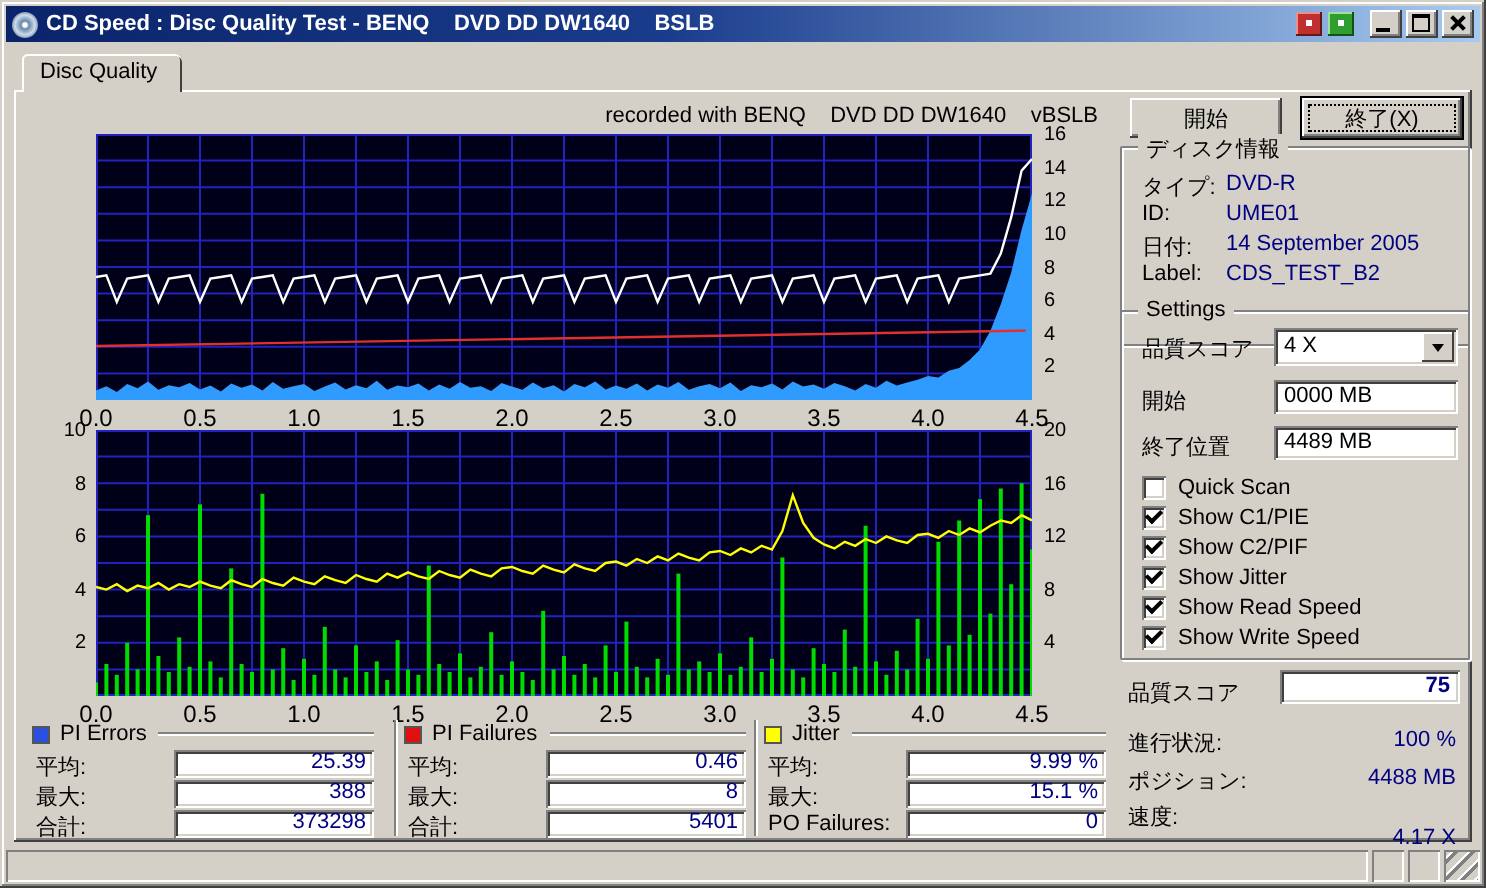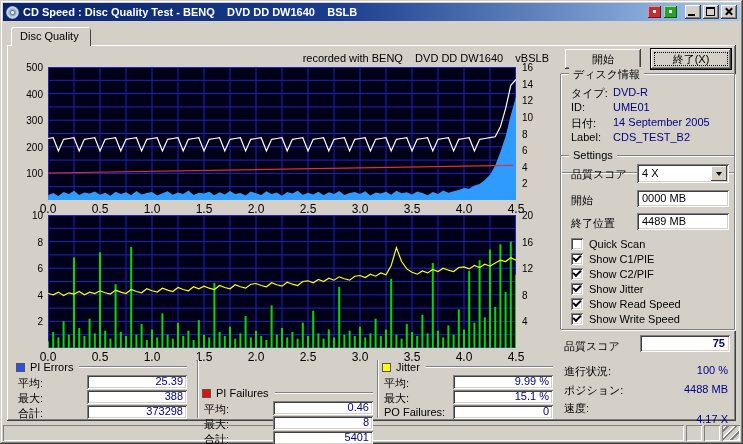--- a/index.html
+++ b/index.html
@@ -111,27 +111,20 @@
   </div>
 
   <div class="tabpage"></div>
   <div class="tab"><span>Disc Quality</span></div>
 
   <div class="chart-header">recorded with BENQ    DVD DD DW1640    vBSLB</div>
 
   <button class="btn" style="left:565px;top:49px;width:76px;">開始</button>
   <button class="btn default" style="left:651px;top:49px;width:80px;">終了(X)</button>
 
-  <div class="ylabels" id="yl1" style="left:16px;top:67px;width:30px;height:133px;">
-      <span class="tick" style="top:-5px">500</span>
-      <span class="tick" style="top:22px">400</span>
-      <span class="tick" style="top:48px">300</span>
-      <span class="tick" style="top:75px">200</span>
-      <span class="tick" style="top:101px">100</span>
-    </div>
   <svg class="plot" id="plot1" style="left:48px;top:67px;width:468px;height:133px;" preserveAspectRatio="none" viewBox="0 0 468 133">
       <rect x="0" y="0" width="468" height="133" fill="#000018"></rect>
       <line x1="26" y1="0" x2="26" y2="133" stroke="#2222c0" stroke-width="1"></line>
       <line x1="52" y1="0" x2="52" y2="133" stroke="#2222c0" stroke-width="1"></line>
       <line x1="78" y1="0" x2="78" y2="133" stroke="#2222c0" stroke-width="1"></line>
       <line x1="104" y1="0" x2="104" y2="133" stroke="#2222c0" stroke-width="1"></line>
       <line x1="130" y1="0" x2="130" y2="133" stroke="#2222c0" stroke-width="1"></line>
       <line x1="156" y1="0" x2="156" y2="133" stroke="#2222c0" stroke-width="1"></line>
       <line x1="182" y1="0" x2="182" y2="133" stroke="#2222c0" stroke-width="1"></line>
       <line x1="208" y1="0" x2="208" y2="133" stroke="#2222c0" stroke-width="1"></line>
@@ -414,21 +407,21 @@
       <span class="slabel">最大:</span>
       <span class="vbox">388</span>
     </div>
     <div class="statrow" style="top:44px;">
       <span class="slabel">合計:</span>
       <span class="vbox">373298</span>
     </div>
   </div>
   <div class="vsep" style="left:197px;"></div>
 
-  <div class="statcol" style="left:202px;margin-top:26px;">
+  <div class="statcol" style="left:202px;">
     <div class="stat-head">
       <span class="sq" style="background: rgb(224, 16, 16);"></span>
       <span>PI Failures</span>
       <span class="stat-line"></span>
     </div>
     <div class="statrow" style="top:14px;">
       <span class="slabel">平均:</span>
       <span class="vbox">0.46</span>
     </div>
     <div class="statrow" style="top:29px;">

